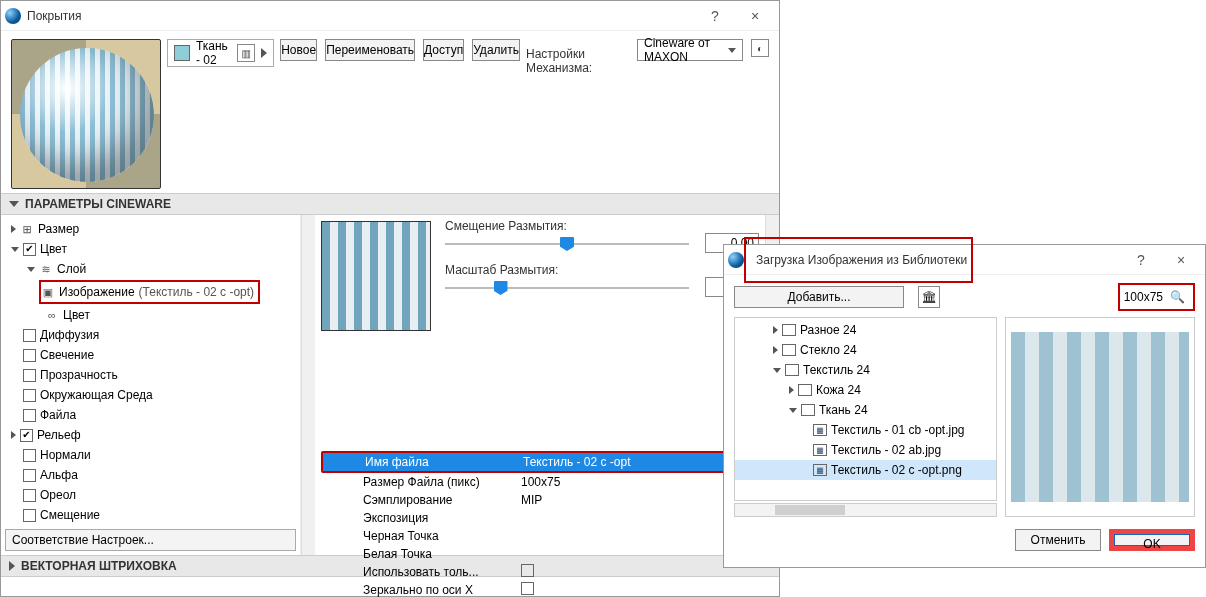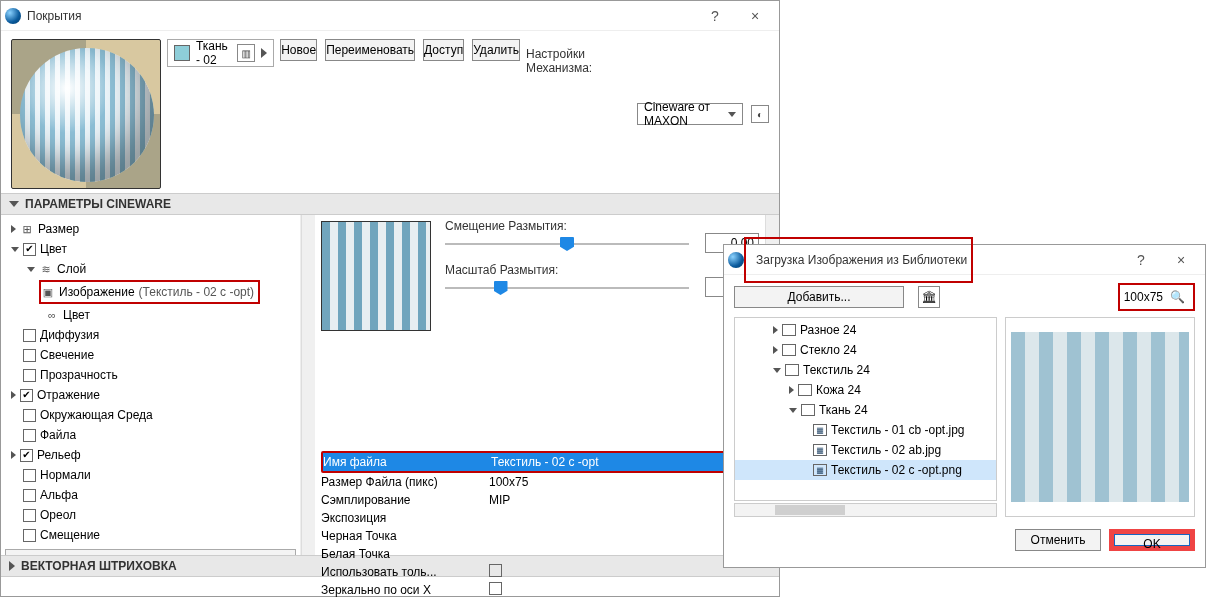--- a/index.html
+++ b/index.html
@@ -22,21 +22,21 @@
                 repeating-linear-gradient(90deg, #8dbfd6 0 5px, #e9f3f8 5px 10px);
     box-shadow: inset -16px -20px 30px rgba(0,0,0,.35);}
   .top-right { flex:1; display:flex; gap:6px; }
   .name-row { border:1px solid #aaa; height:28px; display:flex; align-items:center; padding:0 6px; gap:6px;}
   .swatch { width:16px; height:16px; border:1px solid #666; background:#8eced9;}
   .name-row .grow { flex:1;}
   .icon-sq { width:18px; height:18px; border:1px solid #888; display:flex; align-items:center; justify-content:center; font-size:10px; color:#444;}
   .btn-row { display:flex; gap:8px;}
   .wbtn { flex:1; height:22px; border:1px solid #888; background:#f3f3f3; text-align:center; line-height:20px;}
   .engine-label { margin-top:8px; color:#333;}
-  .engine-row { display:flex; gap:8px; align-items:center;}
+  .engine-row { display:flex; gap:8px; align-items:flex-start;}
   .combo { flex:1; height:22px; border:1px solid #888; display:flex; align-items:center; padding:0 6px; justify-content:space-between; background:#fff;}
 
   .section-header { background:#e8e8e8; border-top:1px solid #ccc; border-bottom:1px solid #ccc; height:22px; display:flex; align-items:center; padding:0 8px; gap:6px; font-weight:bold; color:#333;}
   .chev { display:inline-block; width:0;height:0;border-left:5px solid transparent;border-right:5px solid transparent;border-top:6px solid #555;}
   .chev-r { display:inline-block; width:0;height:0;border-top:5px solid transparent;border-bottom:5px solid transparent;border-left:6px solid #555;}
 
   .params-body { display:flex; height:340px; }
   .tree-col { width:300px; border-right:1px solid #eee; overflow:hidden; padding:4px 0;}
   .tree-row { display:flex; align-items:center; height:20px; padding-right:4px; gap:4px; white-space:nowrap;}
   .hl-wrap { border:2px solid #c00000; display:inline-block; }
@@ -54,21 +54,21 @@
   .sl-row { position:absolute; left:130px; top:4px; right:6px;}
   .sl-label{ color:#333; margin-bottom:2px;}
   .slider { position:relative; height:18px;}
   .track { position:absolute; left:0; right:70px; top:8px; height:2px; background:#bbb;}
   .thumb { position:absolute; top:2px; width:14px; height:14px; background:#1e88e5; }
   .thumb.t1{ left:0; border-radius:1px; clip-path: polygon(0 0,100% 0,100% 70%,50% 100%,0 70%);}
   .numbox { position:absolute; right:0; top:-2px; width:54px; height:20px; border:1px solid #888; text-align:right; padding:2px 4px; background:#fff;}
 
   .prop-table { margin-top:8px;}
   .prow { display:flex; align-items:center; height:18px;}
-  .prow .pk { width:160px; }
+  .prow .pk { width:160px; padding-left:10px;margin-left:32px;}
   .prow .pv { flex:1; padding-left:8px;}
   .prow .pn { width:50px; text-align:right; padding-right:8px;}
   .prow.sel { background:#1e88e5; color:#fff;}
   .file-ell { margin-left:auto; width:26px; height:16px; border:1px solid #012a5c; background:#f0f6ff; text-align:center; line-height:13px; font-weight:bold; color:#023;}
   .red-outline { border:2px solid #c00000; border-radius:2px; }
   .pcb { width:13px;height:13px;border:1px solid #666; display:inline-block;}
 
   
   .w2-body { padding:8px 10px;}
   .w2-title-hl { border:2px solid #c00000; padding:14px 4px;}
@@ -186,26 +186,20 @@
           <span class="ind" style="width:18px"></span>
           <span class="cb"></span>
           <span class="lbl">Свечение</span>
         </div>
       <div class="tree-row">
           <span class="ind" style="width:18px"></span>
           <span class="cb"></span>
           <span class="lbl">Прозрачность</span>
         </div>
       <div class="tree-row">
-          <span class="ind" style="width:6px"></span>
-          <span class="tw chev-right-sm"></span>
-          <span class="cb on"></span>
-          <span class="lbl">Отражение</span>
-        </div>
-      <div class="tree-row">
           <span class="ind" style="width:18px"></span>
           <span class="cb"></span>
           <span class="lbl">Окружающая Среда</span>
         </div>
       <div class="tree-row">
           <span class="ind" style="width:18px"></span>
           <span class="cb"></span>
           <span class="lbl">Файла</span>
         </div>
       <div class="tree-row">

